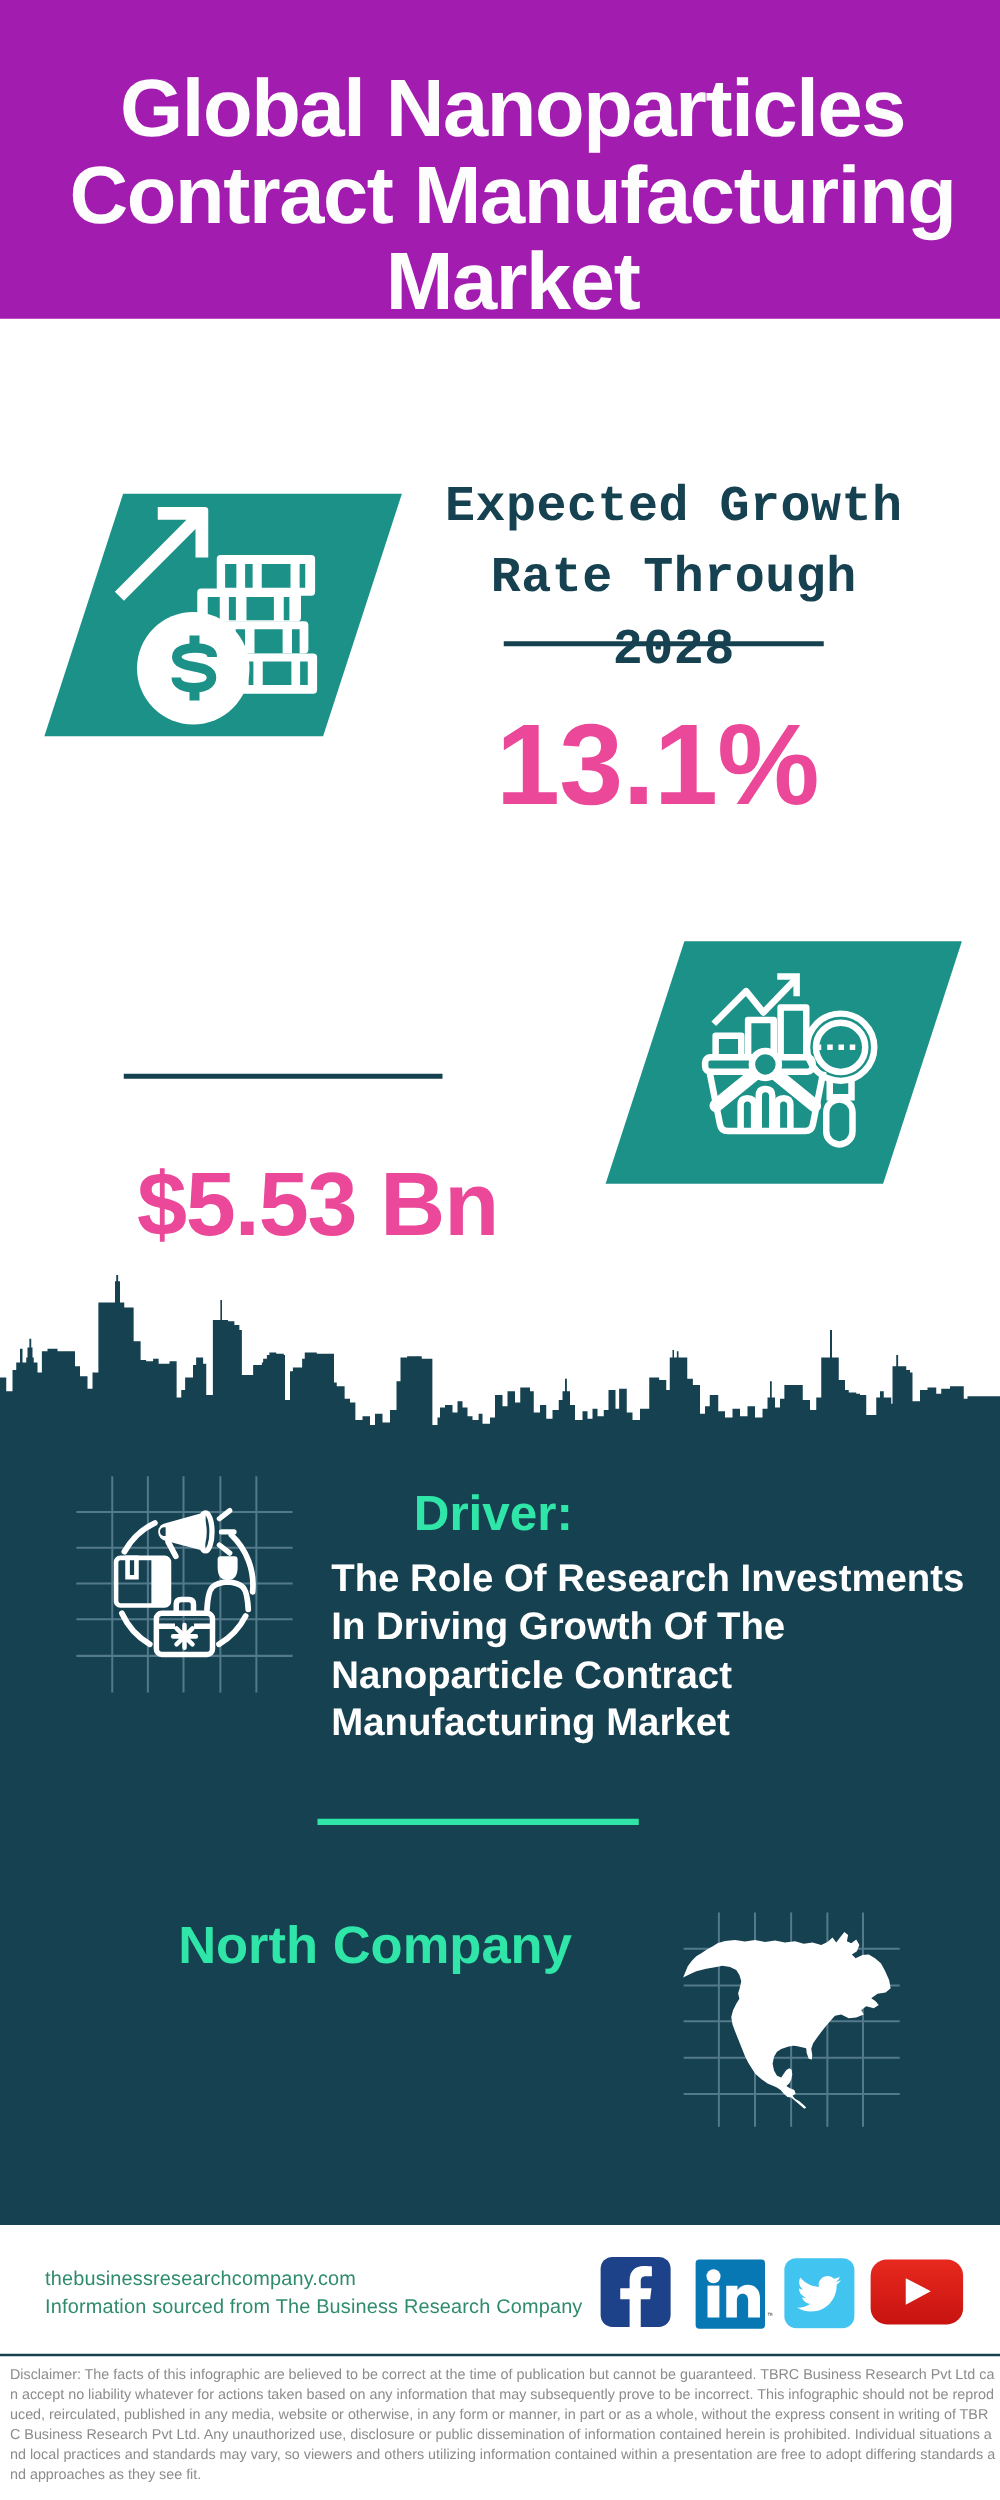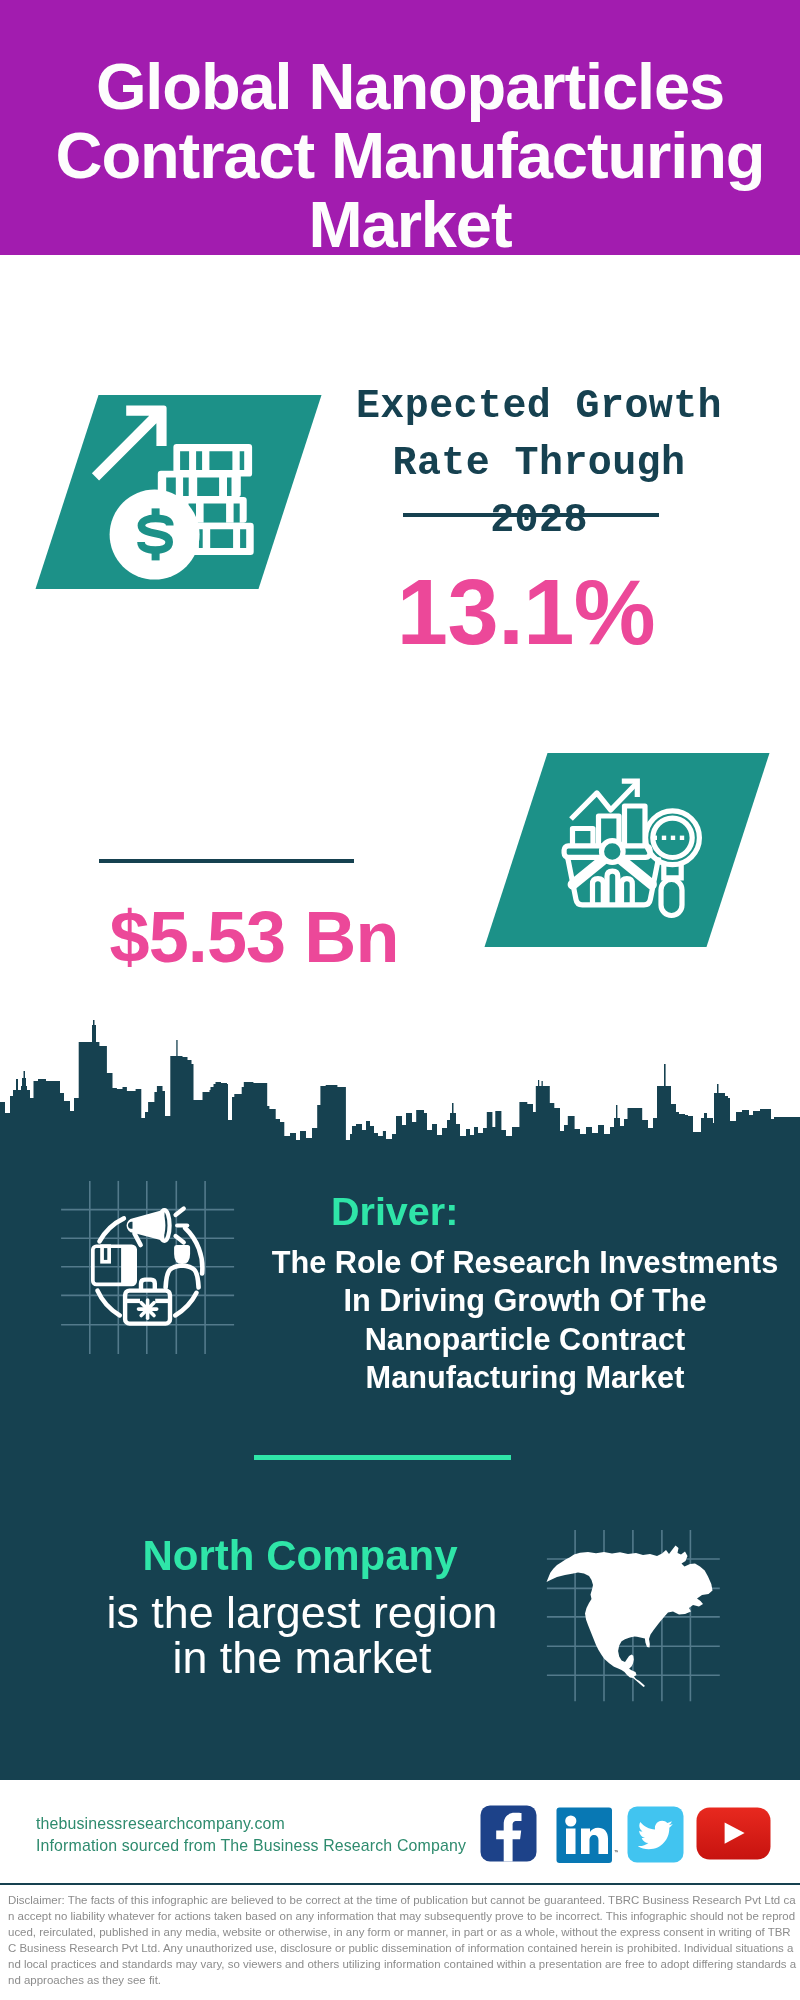--- a/index.html
+++ b/index.html
@@ -23,21 +23,21 @@
 
   
   .dark-sec{position:absolute;left:0;top:1143px;width:800px;height:637px;background:#164150;}
   .skyline{position:absolute;}
 
   .grid-box{position:absolute;}
 
   .driver-h{position:absolute;color:#2FE5A8;font-weight:bold;font-size:39.5px;
             line-height:46px;text-align:left;}
   .driver-t{position:absolute;color:#fff;font-weight:bold;font-size:30.7px;
-            line-height:38.3px;text-align:center;}
+            line-height:38.3px;text-align:left;}
   .mid-rule{position:absolute;background:#2FE5A8;}
 
   .reg-h{position:absolute;color:#2FE5A8;font-weight:bold;font-size:42px;text-align:center;}
   .reg-t{position:absolute;color:#fff;font-weight:normal;font-size:44.8px;
          line-height:45px;text-align:center;}
 
   
   .footer{position:absolute;left:0;top:1780px;width:800px;height:104px;background:#fff;}
   .src{position:absolute;color:#2E8B6E;font-size:15.9px;line-height:22.4px;letter-spacing:0.15px;}
   .soc{position:absolute;}
@@ -145,21 +145,21 @@
     </g>
     <g fill="#1C9188" stroke="#ffffff" stroke-width="5.2">
       <circle cx="612.3" cy="851.5" r="10.8"></circle>
     </g>
     <g fill="none" stroke="#ffffff" stroke-width="5.2" stroke-linejoin="miter">
       <path d="M621.8 781.2 L637.3 781.2 L637.3 796.9"></path>
     </g>
   </svg>
 
   <div class="stat-rule" style="left:99px;top:859px;width:255px;height:4px;"></div>
-  <div class="stat-value" style="left:104px;top:885px;width:300px;font-size:72px;line-height:72px;letter-spacing:-0.9px;">$5.53 Bn</div>
+  <div class="stat-value" style="left:104px;top:912px;width:300px;font-size:72px;line-height:72px;letter-spacing:-0.9px;">$5.53 Bn</div>
 
   <svg class="skyline" style="position:absolute;left:0;top:1015px;" width="800" height="130" viewBox="0 1015 800 130">
     <path fill="#164150" d="M0 1144 V1102 H5V1113 H10V1096 H13V1090 H16V1079 H18V1090 H21V1086 H22V1078 H23.5 V1071 H25V1078 H26V1086 H27V1090 H30V1098 H33.5 V1081 H38V1079 H46V1081 H60V1093 H64V1101 H70V1111 H74V1098 H78.7 V1042 H92V1025 H93V1020 H94.5 V1025 H96V1042 H99.4 V1046 H106.9 V1073 H112.5 V1088 H116.9 V1089 H122.5 V1087 H126.9 V1091 H135.6 V1089 H141.3 V1118 H145V1112 H148.1 V1102 H154.4 V1092 H156.9 V1086 H162.5 V1091 H165V1116 H170.3 V1056 H176.3 V1040 H177.6 V1056 H182.5 V1057 H187.5 V1060 H191.5 V1064 H193.5 V1100 H202.5 V1092 H209.5 V1090 H210.5 V1087 H213.5 V1084 H215.5 V1082 H221V1083 H227V1084 H228V1120 H232V1097 H234.3 V1094 H241.7 V1087 H243.8 V1082 H253.4 V1083 H267.2 V1106 H269.4 V1109 H275.7 V1119 H280V1122 H284.3 V1136 H290V1133 H296V1140 H300V1131 H306V1138 H312V1128 H317.2 V1105 H320.4 V1086 H325.7 V1085 H337.4 V1087 H345.9 V1140 H350V1134 H352V1126 H356V1124 H362V1130 H366V1121 H370V1126 H374V1133 H378V1136 H382.9 V1131 H386V1139 H392V1134 H396V1116 H402V1125 H406V1113 H412V1122 H416.2 V1110 H424V1113 H427V1130 H432V1124 H437V1135 H442V1128 H447V1120 H450V1113 H452V1103 H453.5 V1113 H456V1124 H460V1136 H466V1129 H470V1135 H474V1127 H478V1133 H483V1128 H486.8 V1112 H492.4 V1127 H495.3 V1111 H501.4 V1130 H506V1136 H512V1127 H519.4 V1102 H527.3 V1104 H533V1112 H535.8 V1086 H538V1080 H539.2 V1086 H541.5 V1081 H542.8 V1086 H549.8 V1103 H554.3 V1108 H560V1131 H564V1125 H567.8 V1116 H574.6 V1129 H580V1134 H586V1127 H592V1133 H598V1125 H604V1134 H610V1127 H614V1118 H616V1105 H617.4 V1118 H620V1126 H624V1119 H627.5 V1108 H642.2 V1120 H648V1128 H653V1118 H657V1086 H664V1064 H665.6 V1086 H671V1104 H676V1112 H679V1114 H685V1115 H688V1116 H693V1132 H701V1118 H704V1113 H707V1118 H713V1123 H714V1093 H717V1084 H718.5 V1093 H725V1096 H728V1098 H730V1121 H736V1112 H742V1110 H749V1115 H753V1111 H760V1109 H771V1119 H774V1117 H800V1117 H800 V1144 Z"></path>
   </svg>
   <div class="dark-sec"></div>
 
   <svg class="grid-box" style="position:absolute;left:55px;top:1175px;" width="190" height="190" viewBox="55 1175 190 190">
     <g stroke="#537a8b" stroke-width="1.6">
       <path d="M89.8 1180.9 V1354"></path>
         <path d="M118.3 1180.9 V1354"></path>
@@ -246,21 +246,20 @@
       <path d="M546.9 1646.2 H719.8"></path>
         <path d="M546.9 1675.2 H719.8"></path>
     </g>
   </svg>
 
   <svg class="icon" style="position:absolute;left:545px;top:1540px;" width="175" height="155" viewBox="545 1540 175 155">
     <path fill="#ffffff" d="M546.5 1582.0 L550.3 1572.7 L553.5 1568.5 L557.0 1565.0 L561.0 1562.5 L565.5 1559.5 L569.9 1557.2 L574.0 1554.5 L580.0 1552.8 L588.0 1552.0 L596.0 1553.2 L604.0 1552.0 L612.0 1553.5 L620.0 1552.3 L628.0 1554.0 L636.0 1553.0 L643.0 1555.0 L650.0 1554.0 L657.0 1556.0 L662.0 1553.5 L666.0 1550.0 L669.0 1554.0 L672.0 1550.0 L675.5 1545.5 L678.5 1548.0 L677.5 1553.0 L681.0 1554.5 L685.0 1551.5 L687.5 1556.0 L685.5 1561.0 L681.5 1563.5 L684.5 1566.5 L690.0 1564.0 L695.0 1563.5 L700.0 1566.5 L704.7 1570.5 L708.0 1576.5 L711.3 1584.0 L712.5 1590.5 L708.5 1594.0 L702.0 1595.0 L697.0 1598.5 L700.5 1601.0 L703.0 1604.0 L699.0 1606.5 L693.0 1605.0 L689.0 1608.0 L691.0 1611.5 L685.0 1614.0 L679.0 1614.5 L673.0 1611.5 L668.0 1612.5 L664.0 1617.0 L659.0 1623.0 L654.0 1629.5 L650.5 1634.5 L649.0 1639.0 L649.8 1644.0 L649.5 1647.5 L647.0 1647.0 L645.4 1642.5 L644.9 1638.5 L641.5 1637.8 L637.0 1636.8 L634.6 1636.5 L631.0 1637.2 L629.1 1637.8 L625.0 1639.2 L621.6 1641.3 L619.2 1645.4 L618.1 1650.9 L619.2 1656.4 L621.6 1660.5 L625.0 1661.9 L627.0 1659.0 L629.1 1656.0 L631.5 1654.5 L633.3 1655.7 L633.8 1659.5 L633.0 1663.5 L631.5 1666.5 L629.1 1668.8 L632.0 1670.5 L635.5 1672.0 L636.5 1675.0 L634.0 1676.5 L636.0 1679.0 L639.5 1681.0 L643.0 1684.0 L645.0 1686.0 L643.5 1687.0 L640.0 1684.0 L636.0 1680.5 L633.0 1678.0 L630.0 1677.5 L627.0 1675.0 L624.5 1672.0 L621.5 1670.0 L618.8 1668.8 L614.0 1666.7 L609.2 1663.3 L604.4 1659.1 L601.6 1655.0 L598.5 1650.0 L596.0 1645.0 L594.0 1640.0 L592.0 1635.0 L590.0 1630.0 L588.0 1625.0 L586.0 1619.5 L585.0 1613.5 L586.5 1608.0 L589.0 1603.0 L591.5 1599.0 L590.5 1594.5 L592.0 1589.5 L593.0 1585.0 L591.5 1580.0 L589.0 1576.0 L584.0 1573.5 L578.0 1572.5 L572.0 1573.8 L565.0 1575.0 L557.0 1577.0 L550.5 1580.0 Z"></path>
   </svg>
 
   <div class="reg-h" style="left:110px;top:1532px;width:380px;">North Company</div>
-  <div class="reg-t" style="left:102px;top:1590px;width:400px;">is the largest region in the market</div>
 
   <div class="footer"></div>
   <div class="src" style="left:36px;top:1813px;">
     <div>thebusinessresearchcompany.com</div>
     <div>Information sourced from The Business Research Company</div>
   </div>
 
   <div class="soc" style="left:480px;top:1805px;">
     <svg style="position:absolute;left:0;top:0;" width="57" height="57" viewBox="0 0 57 57">
       <rect x="0.5" y="0.5" width="56" height="56" rx="9.5" fill="#1D4289"></rect>

